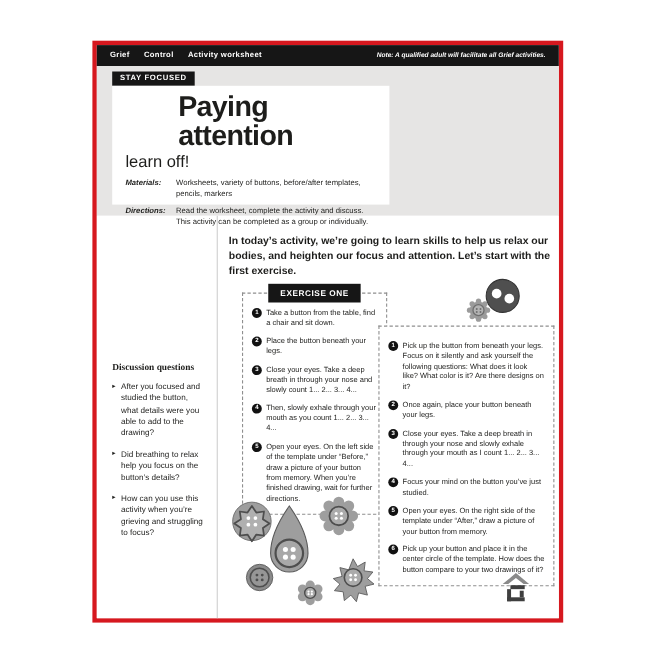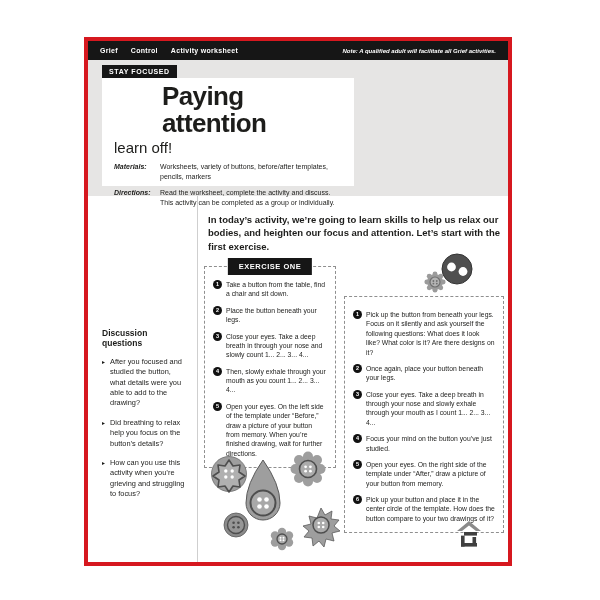--- a/index.html
+++ b/index.html
@@ -25,30 +25,30 @@
   .subtitle { font-size:15px; font-weight:400; margin-top:1px; }
   .meta-row { display:flex; margin-top:6px; font-size:7px; line-height:1.45; }
   .meta-label { width:46px; flex-shrink:0; font-weight:bold; font-style:italic; }
   .meta-value { flex:1; }
   .band-para { position:absolute; left:282px; top:24px; width:128px;
                font-size:7.4px; line-height:1.55; }
 
   
   .content { display:flex; height:366px; background:#fff; }
   .sidebar { width:110px; border-right:1px solid #cfcfcf; padding:132px 10px 0 14px; }
-  .sb-heading { font-size:8.5px; font-weight:bold; margin-bottom:9px; }
+  .sb-heading { font-size:8.5px; font-weight:bold; margin-bottom:9px;font-family:Liberation Serif, serif; }
   .sb-q { display:flex; gap:5px; font-size:7.4px; line-height:1.4; margin-bottom:9px; }
   .sb-arrow { font-size:6px; line-height:1.7; flex-shrink:0; }
 
   .main { position:relative; flex:1; }
   .intro { position:absolute; left:10px; top:17px; width:294px;
            font-size:9.5px; font-weight:bold; line-height:1.42; }
 
   .exbox { position:absolute; border:1px dashed #8f8f8f; padding:13px 8px 9px; background:#fff; }
-  .exbox-one { left:6px; top:70px; width:132px; }
+  .exbox-one { left:22px; top:70px; width:132px; }
   .exbox-two { left:146px; top:100px; width:160px; }
   .extab { position:absolute; top:-9px; left:50%; transform:translateX(-50%);
            background:#161616; color:#fff; font-size:7.5px; font-weight:bold;
            letter-spacing:.5px; padding:4px 11px; white-space:nowrap; }
   .step { display:flex; gap:4px; font-size:6.8px; line-height:1.38; margin-bottom:7px; }
   .step:last-child { margin-bottom:0; }
   .num { width:9px; height:9px; border-radius:50%; background:#111; color:#fff;
          font-size:5.5px; font-weight:bold; line-height:9px; text-align:center; flex-shrink:0; }
 
   .gears { position:absolute; left:224px; top:56px; }

